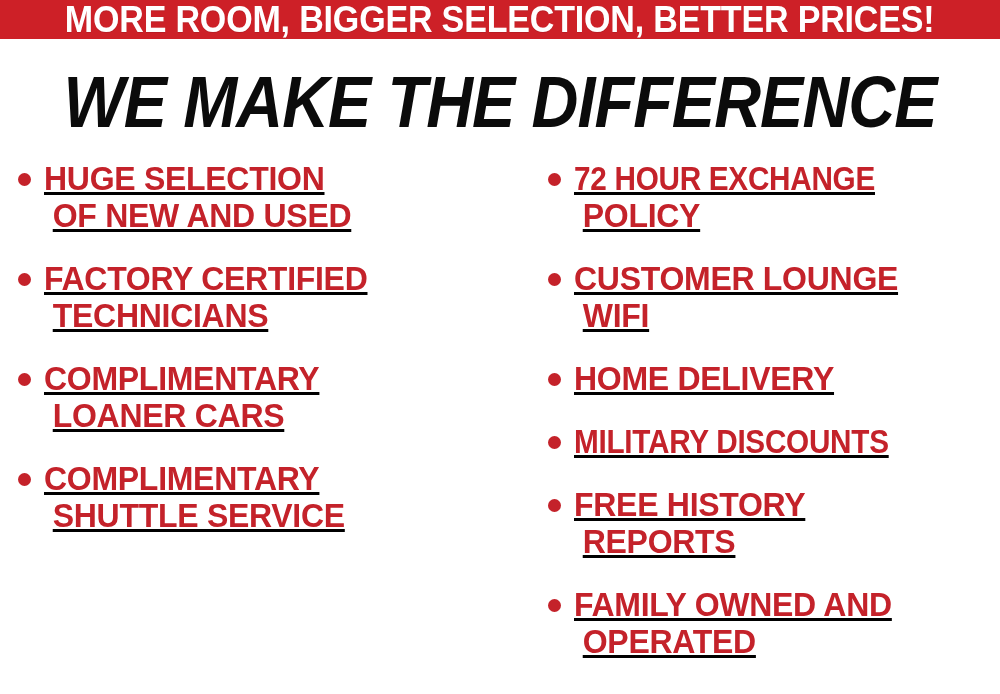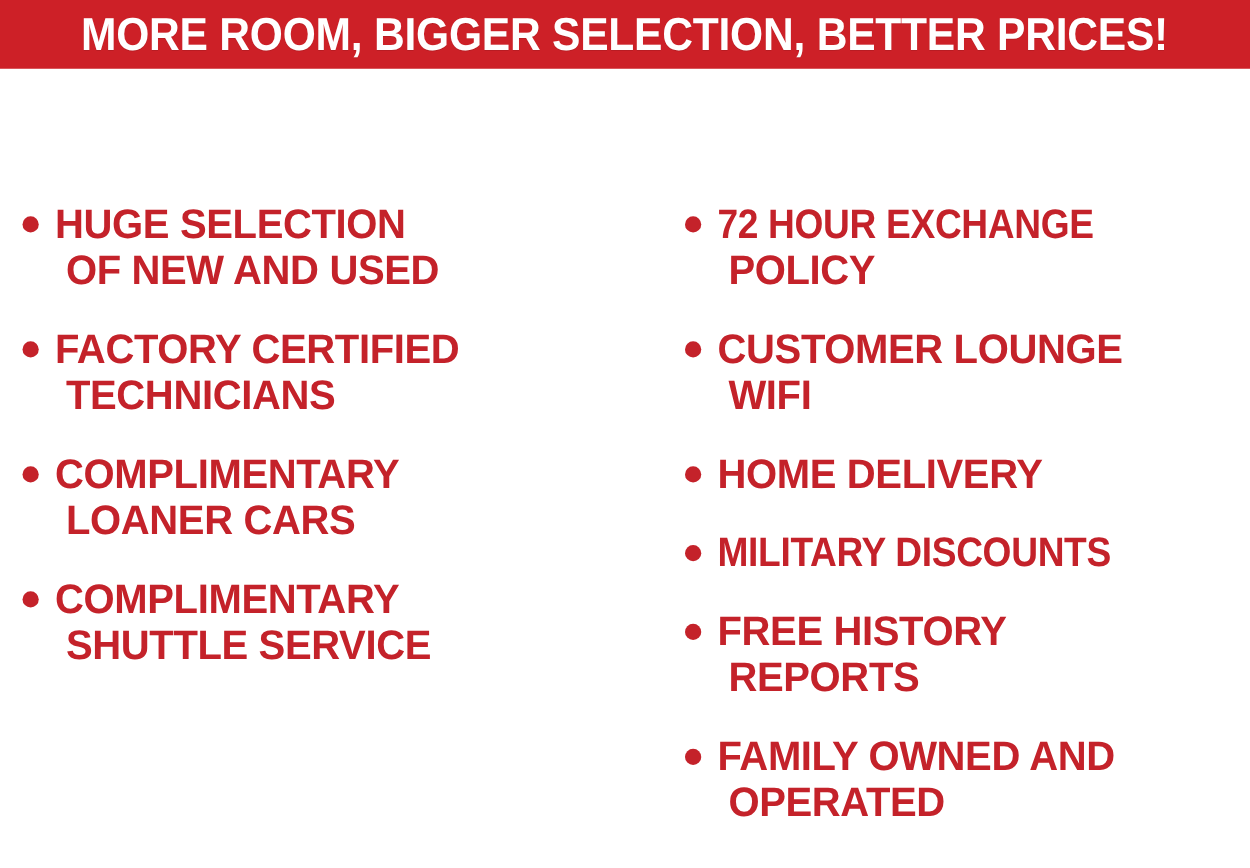--- a/index.html
+++ b/index.html
@@ -15,21 +15,21 @@
     overflow: hidden;
     font-family: "Liberation Sans", sans-serif;
   }
 
   
   #top-banner {
     position: absolute;
     left: 0;
     top: 0;
     width: 1000px;
-    height: 55px;
+    height: 39px;
     background: #cd2027;
     display: flex;
     align-items: center;
     justify-content: center;
   }
   #top-banner-text {
     color: #ffffff;
     font-family: "Liberation Sans Narrow", "Liberation Sans", sans-serif;
     font-weight: 700;
     font-size: 37px;
@@ -88,20 +88,21 @@
     width: 13px;
     height: 13px;
     border-radius: 50%;
     background: #c4222a;
     margin-top: 13px;
     margin-right: 13px;
   }
   .bullet-lines {
     flex: 1 1 auto;
     min-width: 0;
+    text-decoration: underline;
   }
   .bullet-line {
     color: #c4222a;
     font-family: "Liberation Sans", sans-serif;
     font-weight: 700;
     font-size: 33px;
     line-height: 37px;
     letter-spacing: -0.3px;
     white-space: nowrap;
     transform: scaleX(0.97);
@@ -116,20 +117,23 @@
 </style>
 </head>
 <body>
 
 <div id="page">
 
   <div id="top-banner">
     <div id="top-banner-text">MORE ROOM, BIGGER SELECTION, BETTER PRICES!</div>
   </div>
 
+  <div id="headline">
+    <div id="headline-text">WE MAKE THE DIFFERENCE</div>
+  </div>
 
   <div id="columns">
     <div class="column" id="column-left">
         <div class="bullet-item">
           <span class="bullet-dot"></span>
           <div class="bullet-lines">
             <div class="bullet-line">HUGE SELECTION</div>
             <div class="bullet-line indented">OF NEW AND USED</div>
           </div>
         </div>

